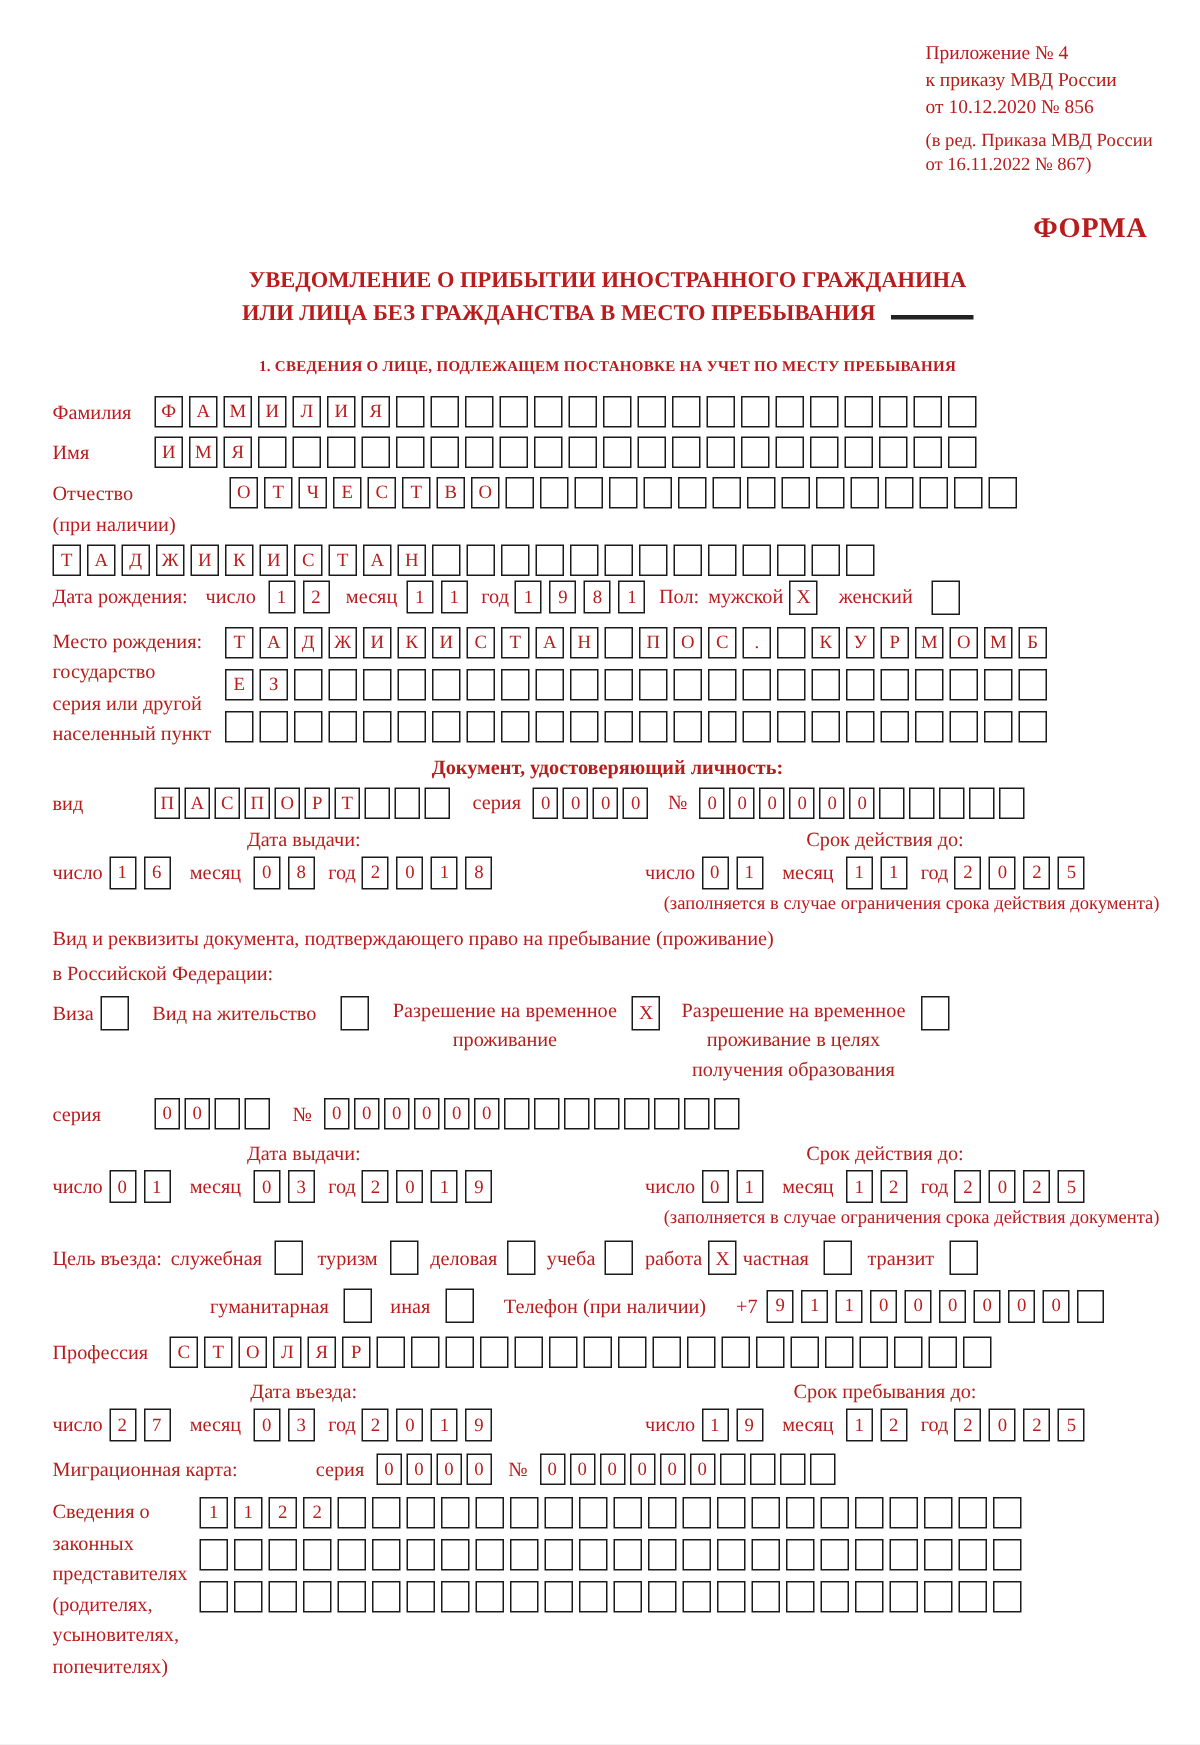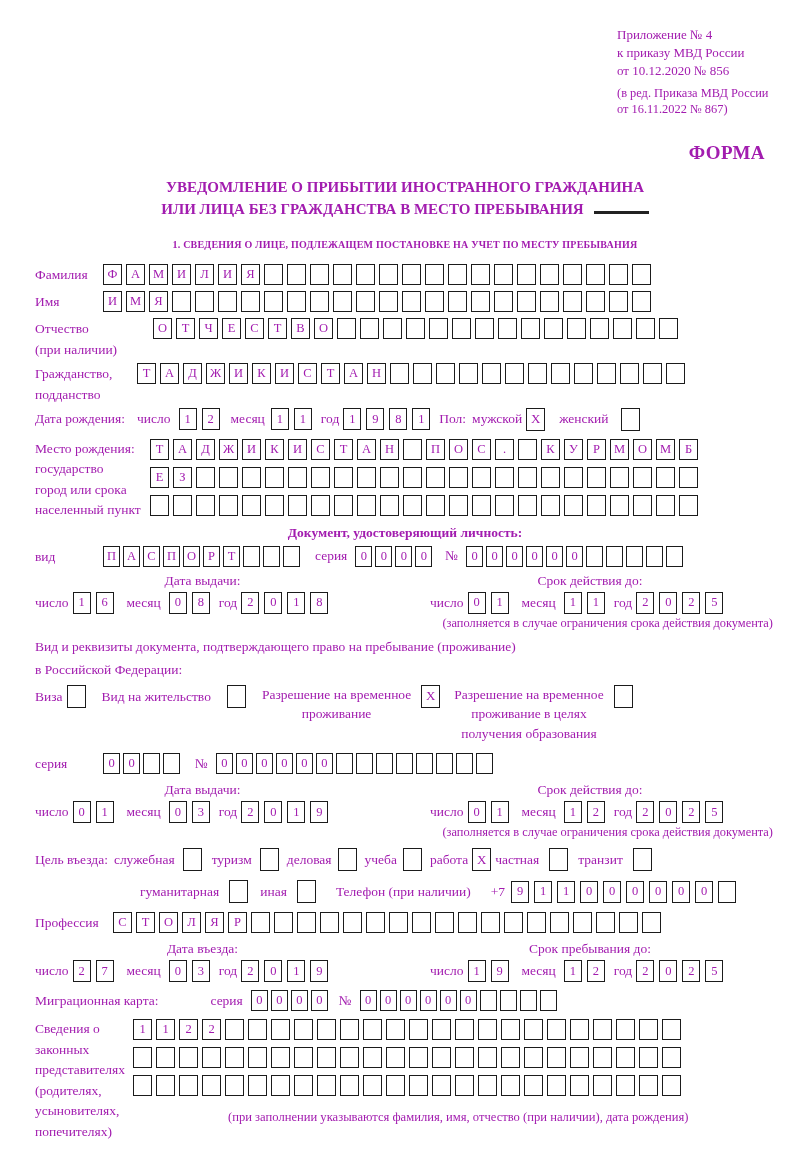--- a/index.html
+++ b/index.html
@@ -1,19 +1,19 @@
 <!DOCTYPE html>
 <html><head>
 <meta charset="utf-8">
 <style>
   * { box-sizing: border-box; }
   html,body { margin:0; padding:0; background:#e8e8e8; }
   .page {
     width:800px; height:1163px; margin:0 auto; background:#ffffff;
-    font-family:"Liberation Serif","DejaVu Serif",serif; color:#a21caf;
+    font-family:"Liberation Serif","DejaVu Serif",serif; color:#b91c1c;
     font-size:13.5px; padding:26px 25px 10px 35px; overflow:hidden; position:relative;
   }
   .appendix { margin-left:582px; line-height:1.38; font-size:13px; }
   .appendix-note { font-size:12.4px; line-height:1.32; margin-top:5px; }
   .forma { text-align:right; padding-right:10px; font-weight:bold; font-size:19px; margin-top:24px; letter-spacing:.4px; }
   .title { text-align:center; font-weight:bold; font-size:15px; margin-top:12px; line-height:1.5; }
   .t-underline { display:inline-block; width:55px; height:13px; border-bottom:3px solid #222; margin-left:10px; }
   .section-heading { text-align:center; font-weight:bold; font-size:10px; margin-top:18px; margin-bottom:14px; letter-spacing:.2px; }
 
   .row { display:flex; align-items:center; margin-bottom:6px; }
@@ -161,24 +161,20 @@
         <span class="cell"></span>
         <span class="cell"></span>
         <span class="cell"></span>
         <span class="cell"></span>
         <span class="cell"></span>
         <span class="cell"></span>
       </div>
   </div>
 
   <div class="row row-top" style="margin-bottom:3px;">
-    <div class="lbl w102">
-      <div>Гражданство,</div>
-      <div>подданство</div>
-    </div>
     <div class="cells">
         <span class="cell">Т</span>
         <span class="cell">А</span>
         <span class="cell">Д</span>
         <span class="cell">Ж</span>
         <span class="cell">И</span>
         <span class="cell">К</span>
         <span class="cell">И</span>
         <span class="cell">С</span>
         <span class="cell">Т</span>
@@ -223,21 +219,21 @@
     <span class="ml6 mr4">мужской</span>
     <span class="checkbox">X</span>
     <span class="ml14 mr12">женский</span>
     <span class="checkbox"></span>
   </div>
 
   <div class="row row-top" style="margin-bottom:4px;">
     <div class="lbl w115" style="line-height:20.5px;">
       <div>Место рождения:</div>
       <div>государство</div>
-      <div>город или срока</div>
+      <div>серия или другой</div>
       <div>населенный пункт</div>
     </div>
     <div>
       <div class="cells mb7">
           <span class="cell">Т</span>
           <span class="cell">А</span>
           <span class="cell">Д</span>
           <span class="cell">Ж</span>
           <span class="cell">И</span>
           <span class="cell">К</span>
@@ -725,17 +721,16 @@
           <span class="cell"></span>
           <span class="cell"></span>
           <span class="cell"></span>
           <span class="cell"></span>
           <span class="cell"></span>
           <span class="cell"></span>
           <span class="cell"></span>
           <span class="cell"></span>
           <span class="cell"></span>
         </div>
-      <div class="legal-note" style="margin-left:95px;margin-top:14px;">(при заполнении указываются фамилия, имя, отчество (при наличии), дата рождения)</div>
     </div>
   </div>
 
 </div>
 
 </body></html>

